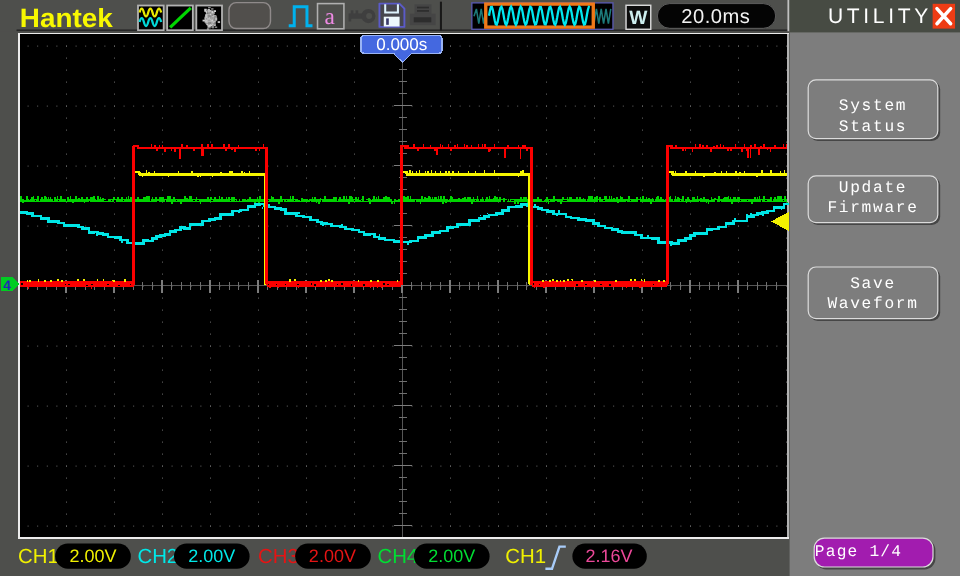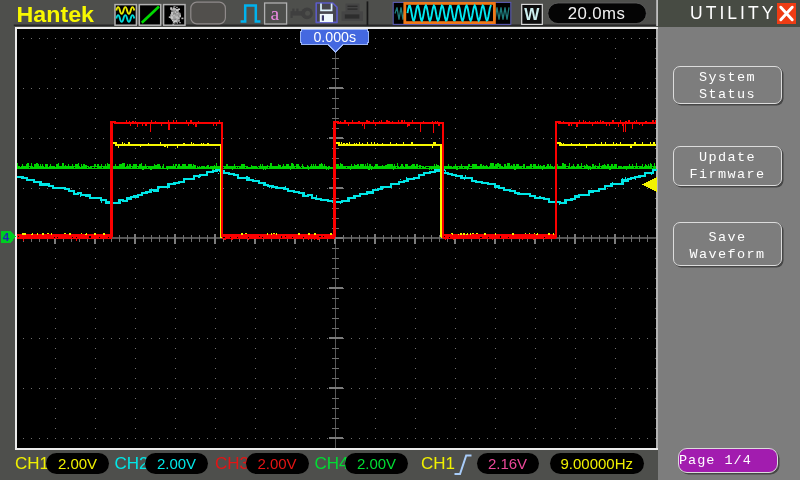--- a/index.html
+++ b/index.html
@@ -261,29 +261,28 @@
   <div class="pill" style="left:145px;width:63px"><span style="color:#00e8e8">2.00V</span></div>
   <span class="lab" style="left:215px;color:#e41414">CH3</span>
   <div class="pill" style="left:245.5px;width:63px"><span style="color:#e41414">2.00V</span></div>
   <span class="lab" style="left:314.5px;color:#00dd33">CH4</span>
   <div class="pill" style="left:345px;width:63px"><span style="color:#00dd33">2.00V</span></div>
   <span class="lab" style="left:421px;color:#f0f000">CH1</span>
   <svg style="position:absolute;left:452px;top:1px" width="22" height="26" viewBox="0 0 22 26">
     <path d="M2.5,23 h5.5 l6.2,-18.5 h5.3" stroke="#a8ccf8" stroke-width="2" fill="none"></path>
   </svg>
   <div class="pill" style="left:476.5px;width:62px"><span style="color:#ec4899">2.16V</span></div>
-  <div class="pill" style="left:549.5px;width:94.5px"><span style="color:#f0f000">9.00000Hz</span></div>
 </div>
 
 <div id="panel">
   <div id="ptitle">UTILITY
     <svg id="xbtn" width="19" height="21" viewBox="0 0 19 21">
       <rect width="19" height="21" fill="#ee3c14"></rect>
       <path d="M3.8,4.2 L15.2,16.8 M15.2,4.2 L3.8,16.8" stroke="#ffffff" stroke-width="2.9" stroke-linecap="round"></path>
     </svg>
   </div>
-  <div class="btn" style="top:66px;height:34px;padding-top:2px">System<br>Status</div>
+  <div class="btn" style="top:66px;height:34px;padding-top:14px">System<br>Status</div>
   <div class="btn" style="top:146px;height:36px;padding-top:2px">Update<br>Firmware</div>
   <div class="btn" style="top:222px;height:36px;padding-top:6px">Save<br>Waveform</div>
   <div id="pagebtn">Page 1/4</div>
 </div>
 
 </div>
 
 </body></html>

